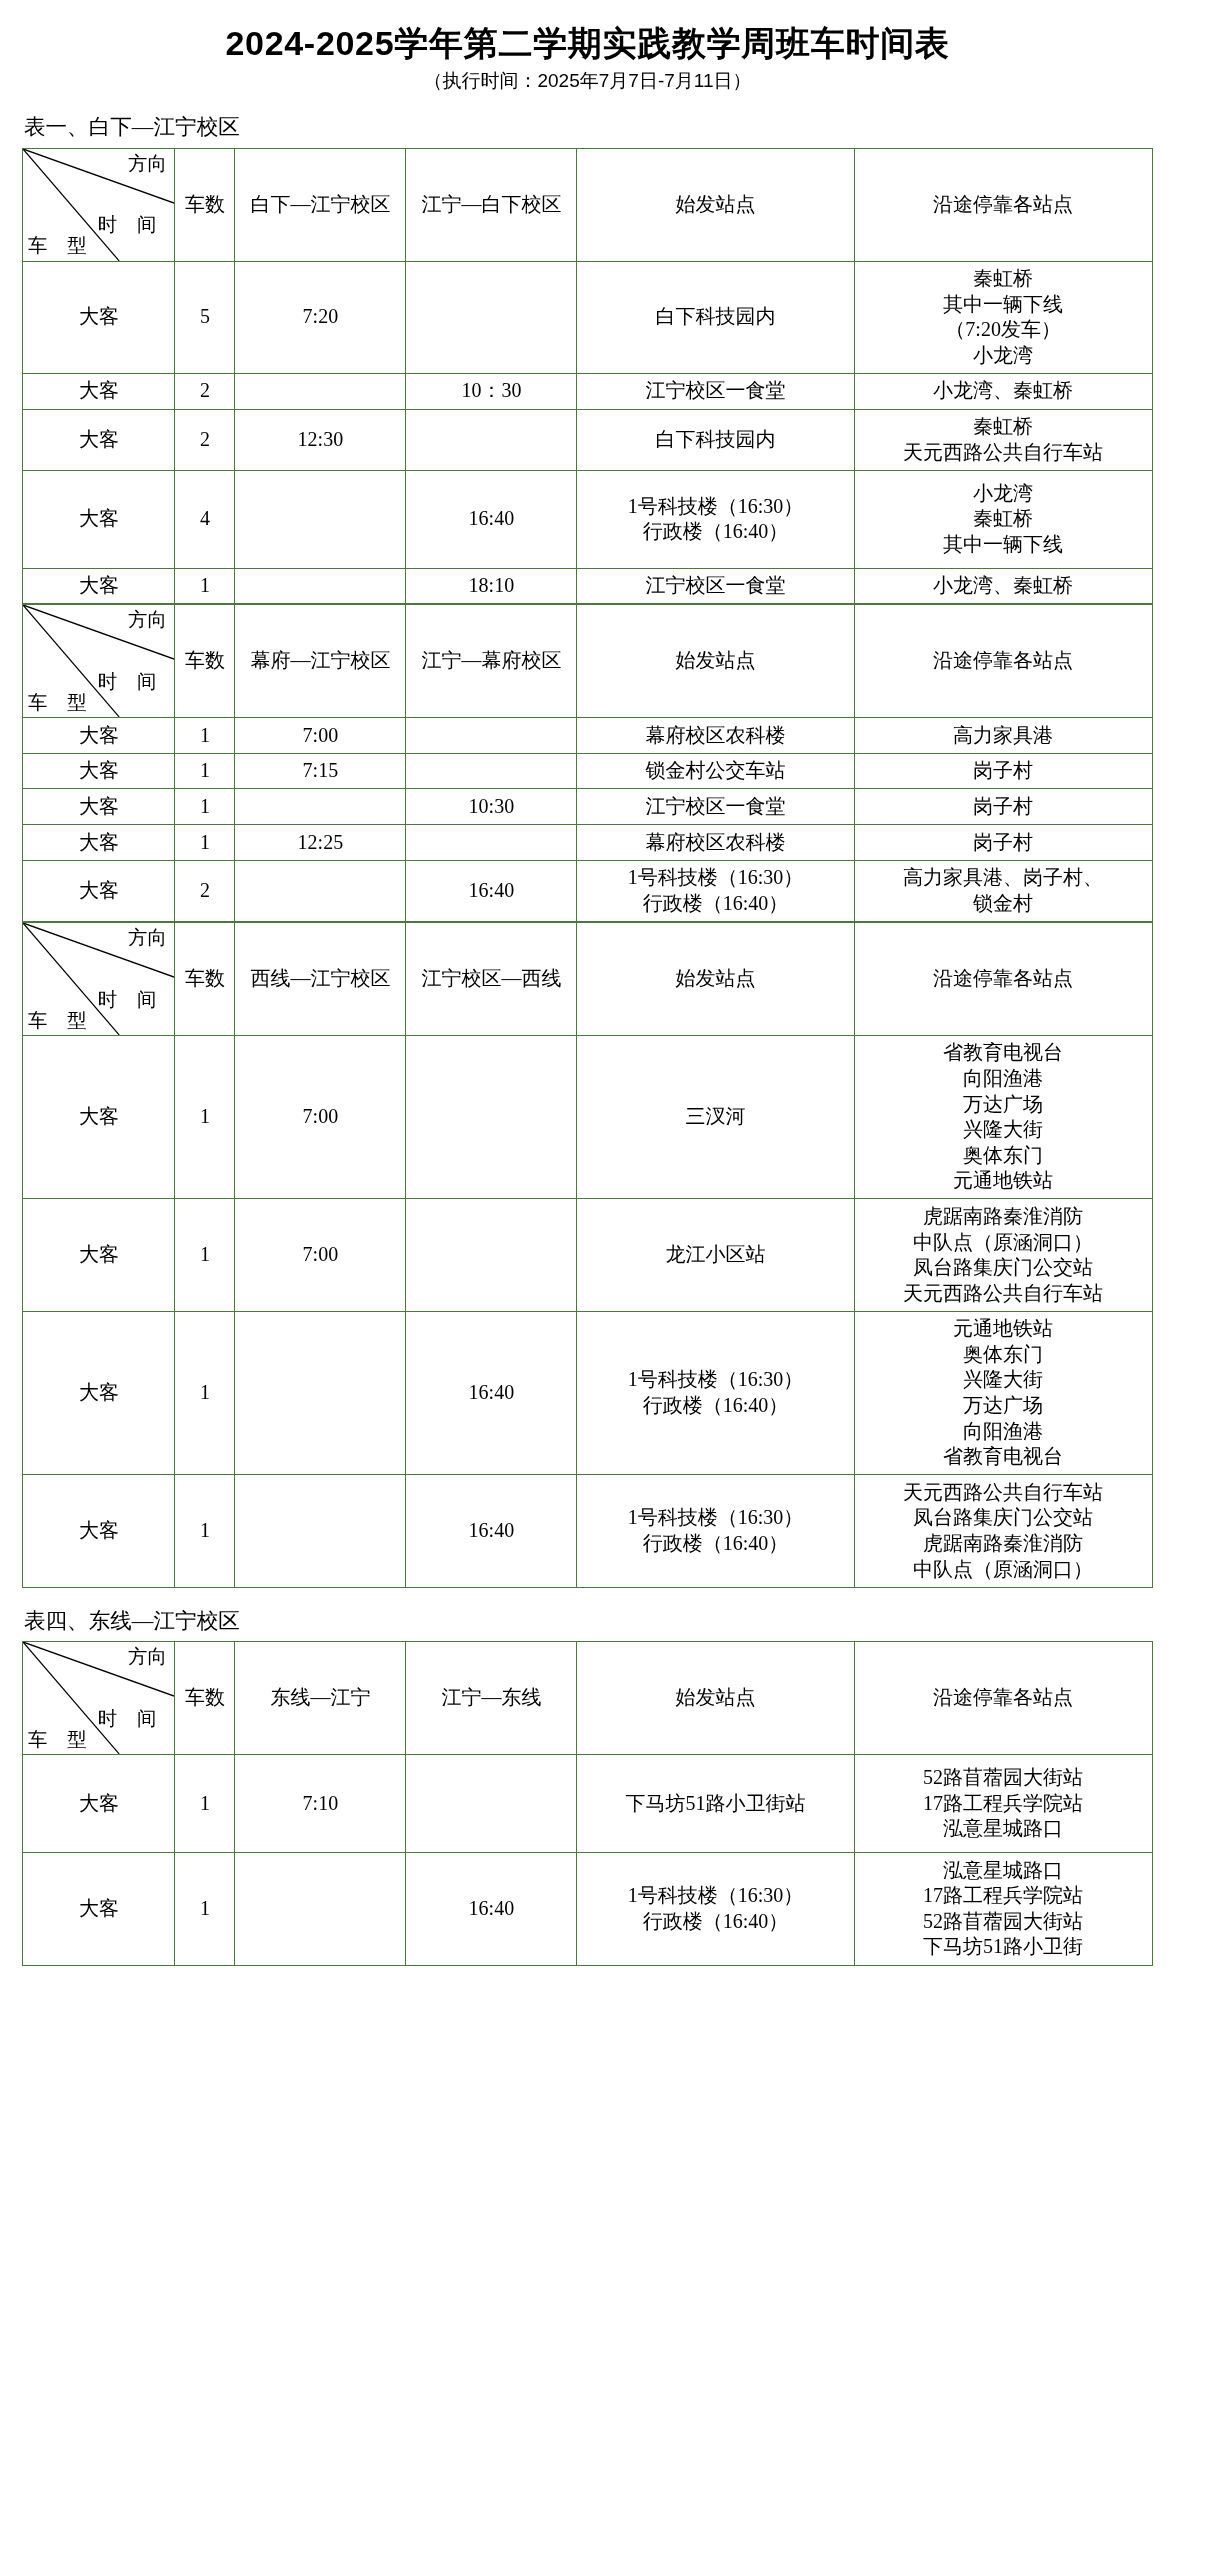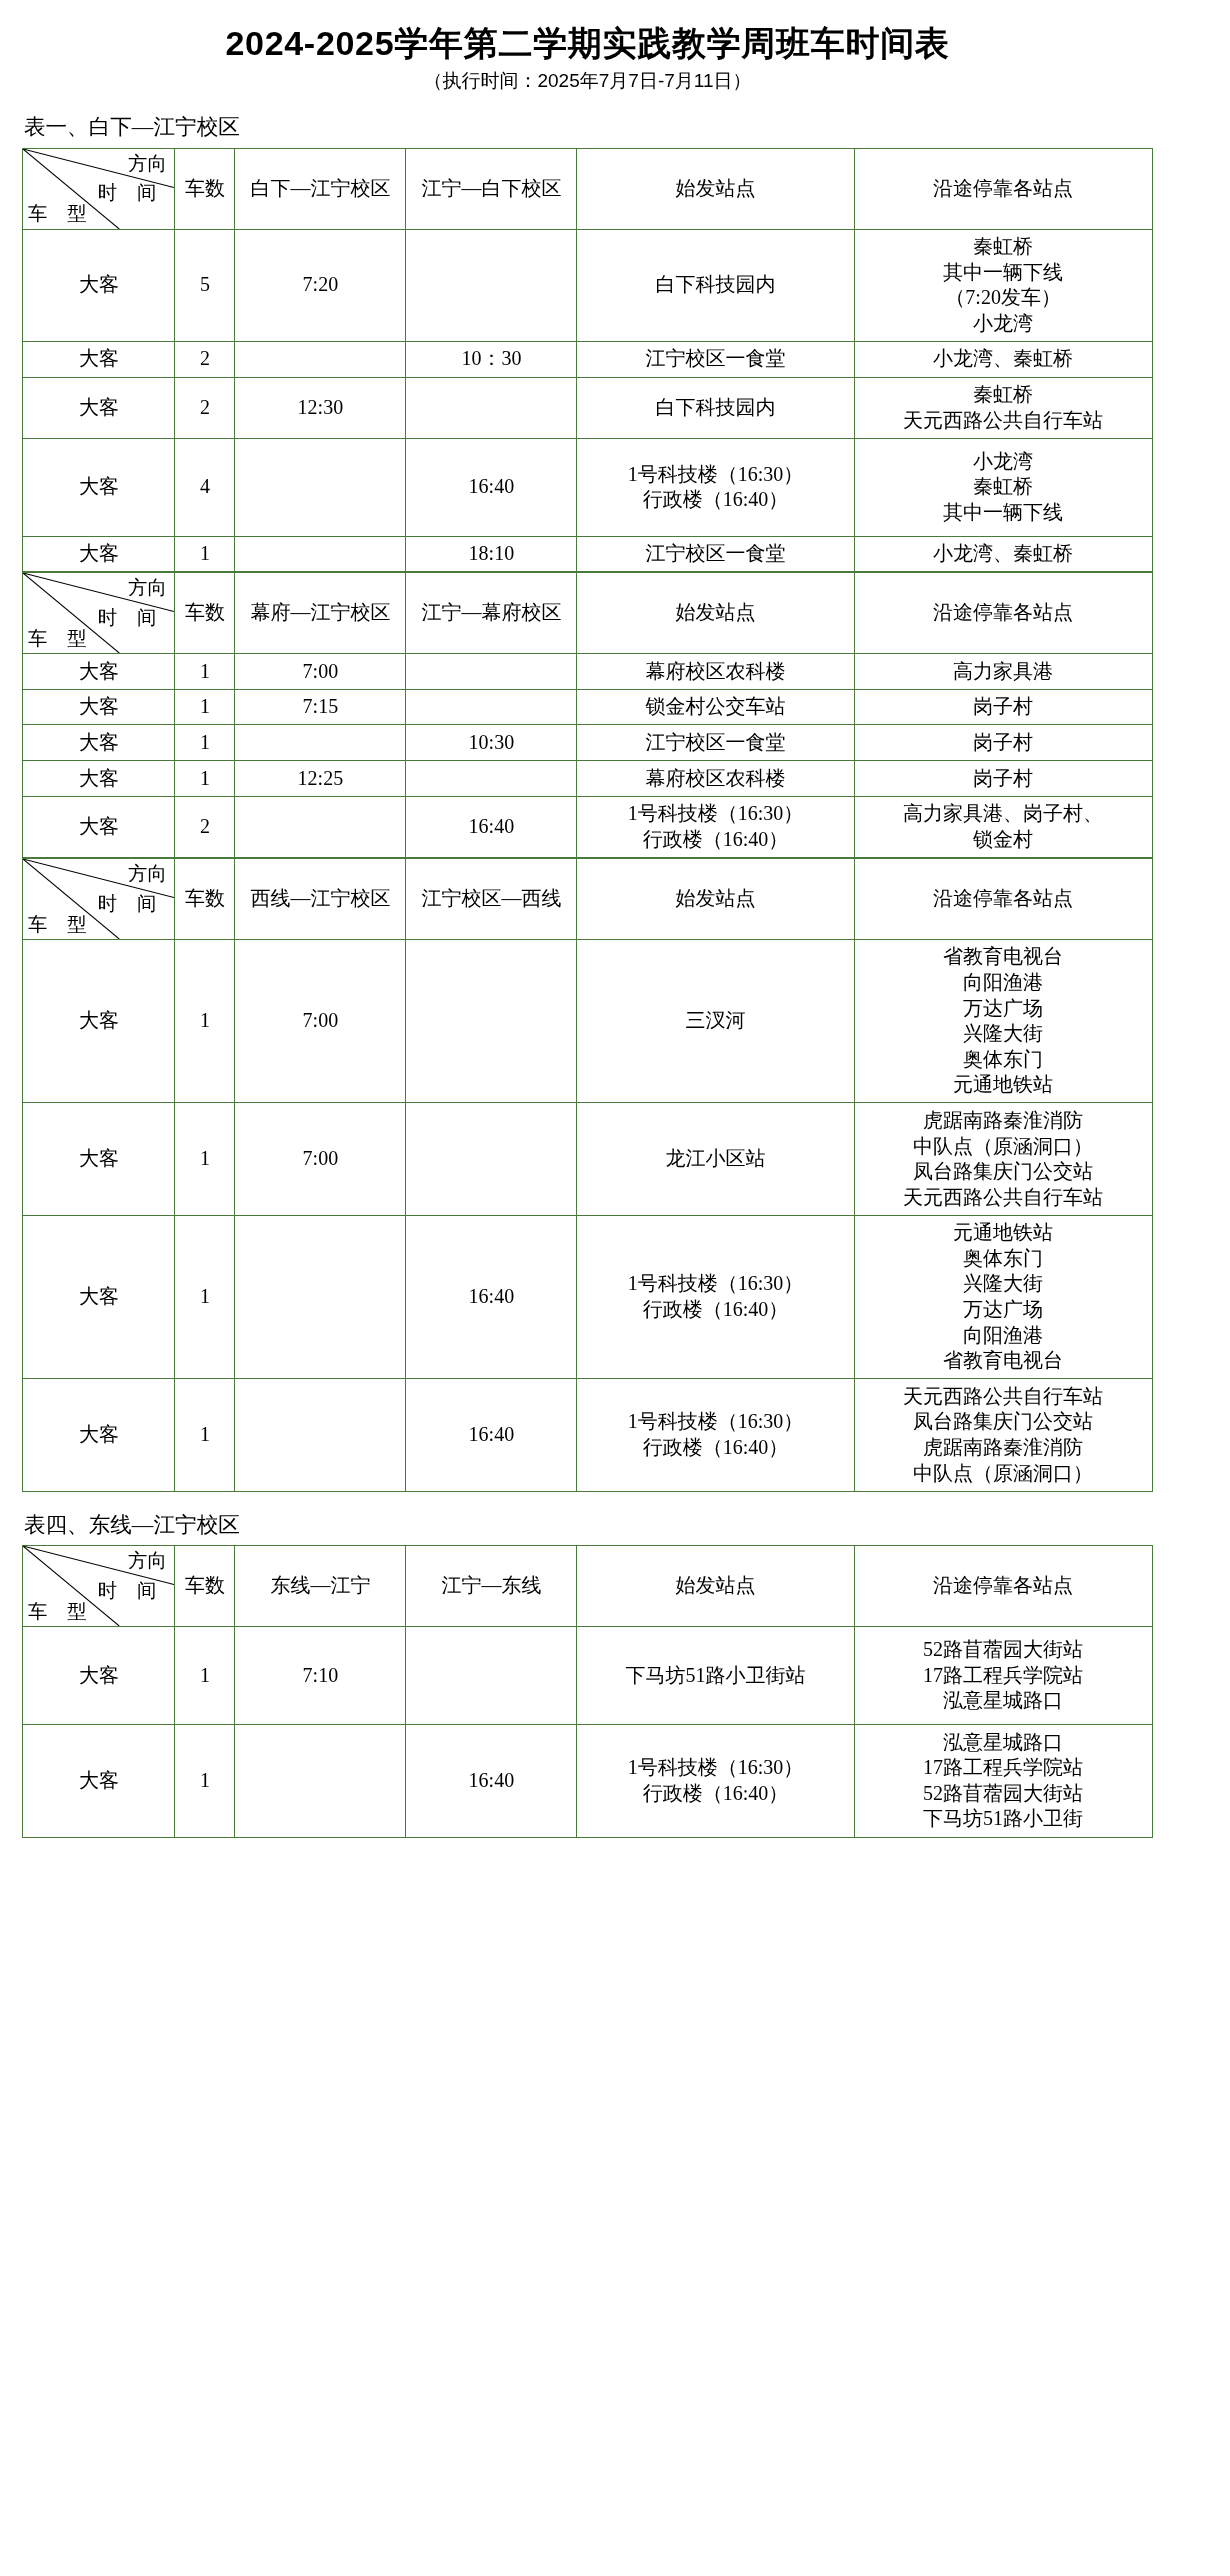--- a/index.html
+++ b/index.html
@@ -48,21 +48,21 @@
     font-size: 20px;
     text-align: center;
     vertical-align: middle;
     padding: 4.5px 3px;
     line-height: 1.28;
     font-weight: normal;
   }
   .corner-cell {
     position: relative;
     height: 80px;
-    padding: 0 !important;
+    padding: 16px !important;
   }
   .corner-cell svg {
     position: absolute;
     left: 0;
     top: 0;
     width: 100%;
     height: 100%;
   }
   .corner-dir {
     position: absolute;

